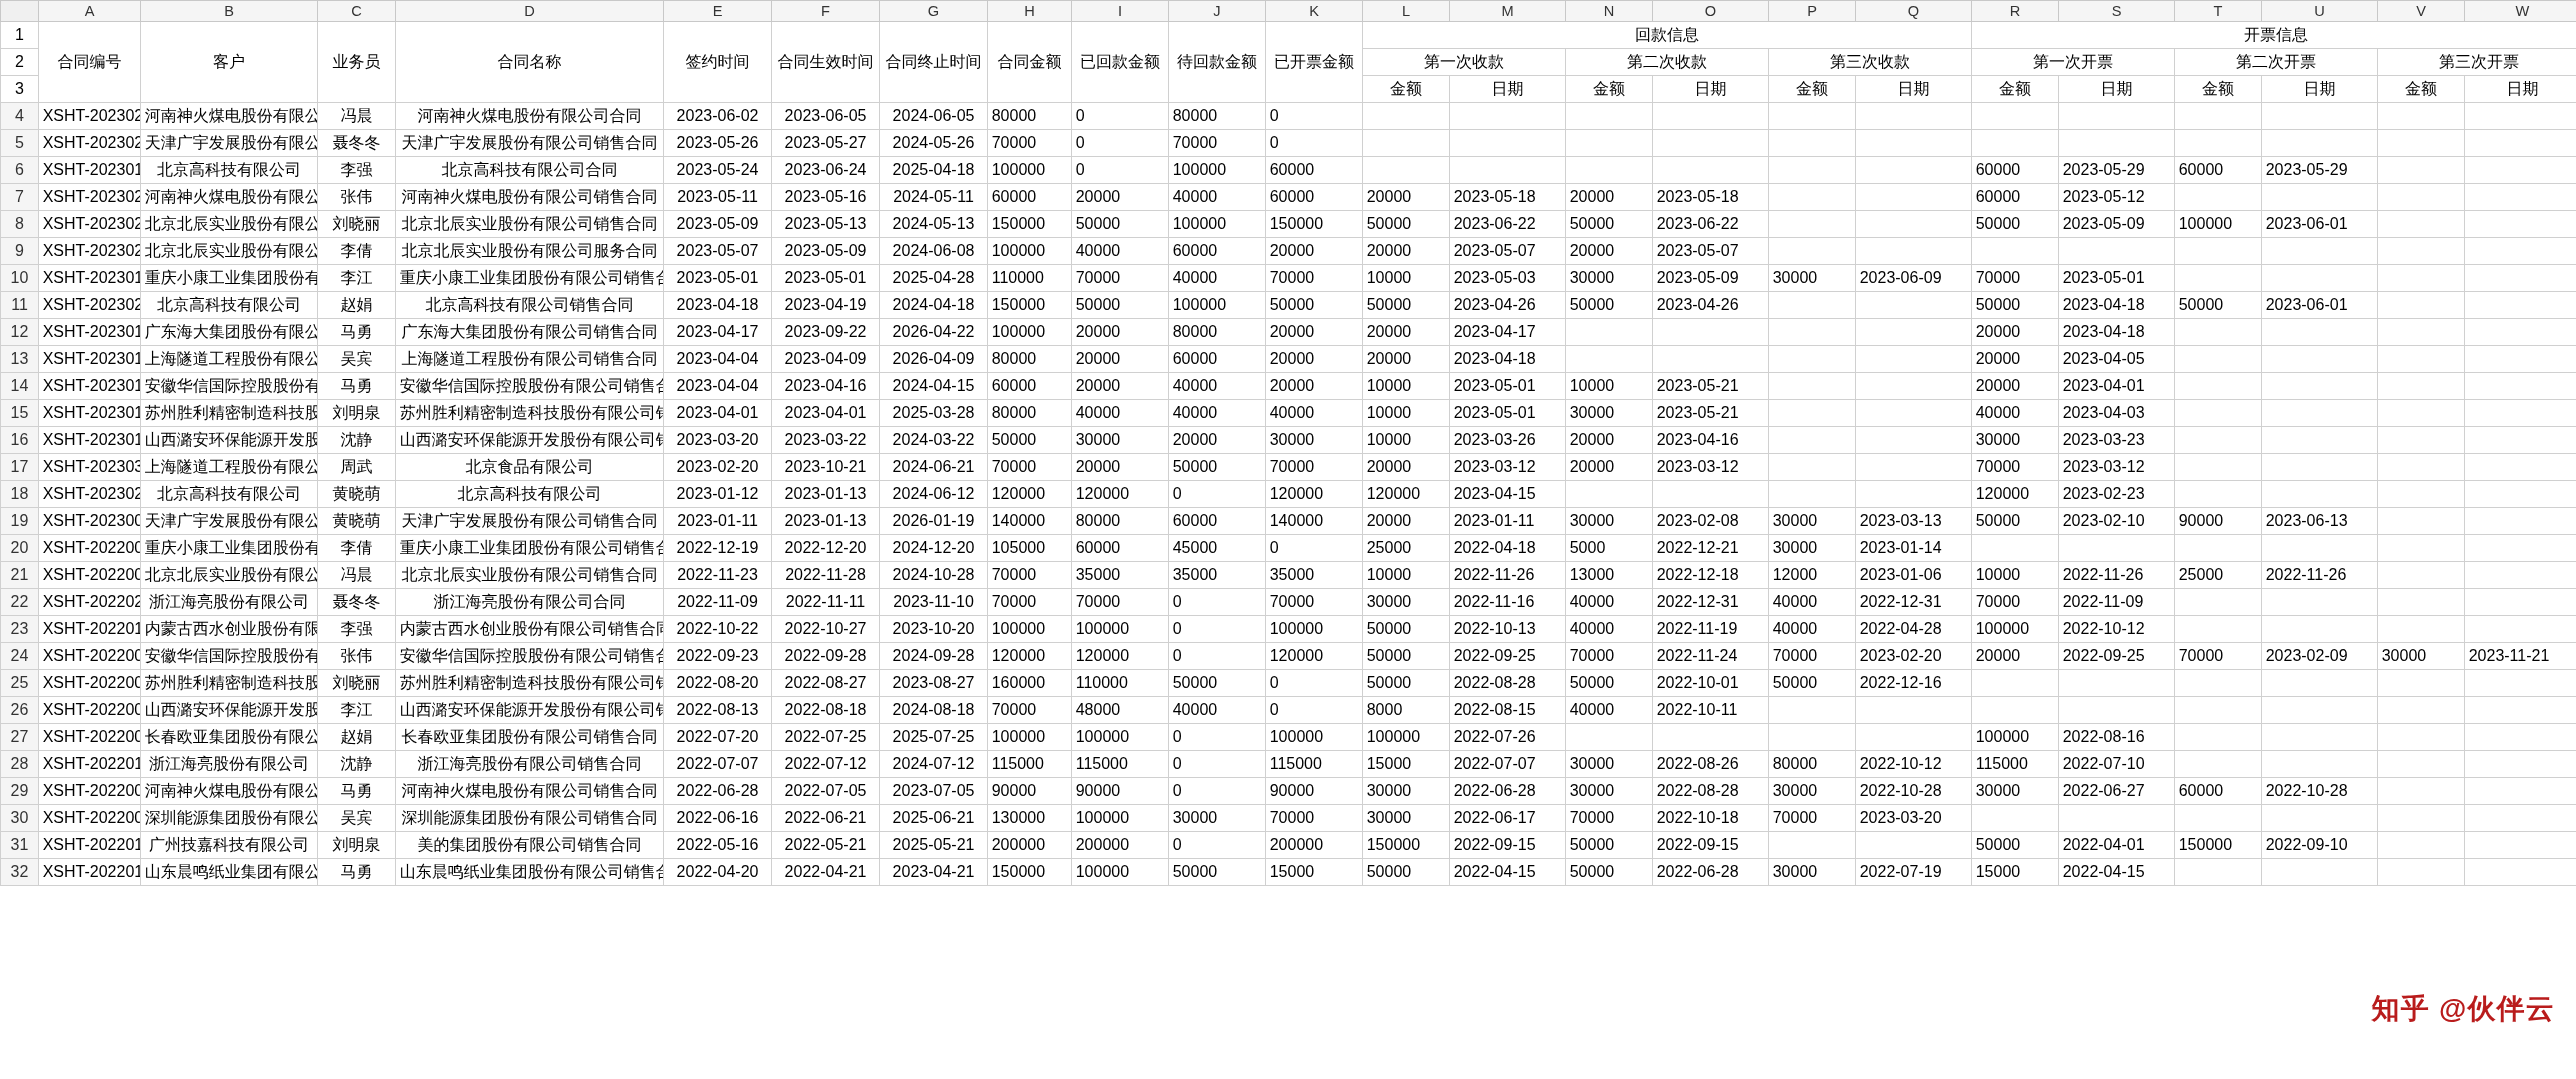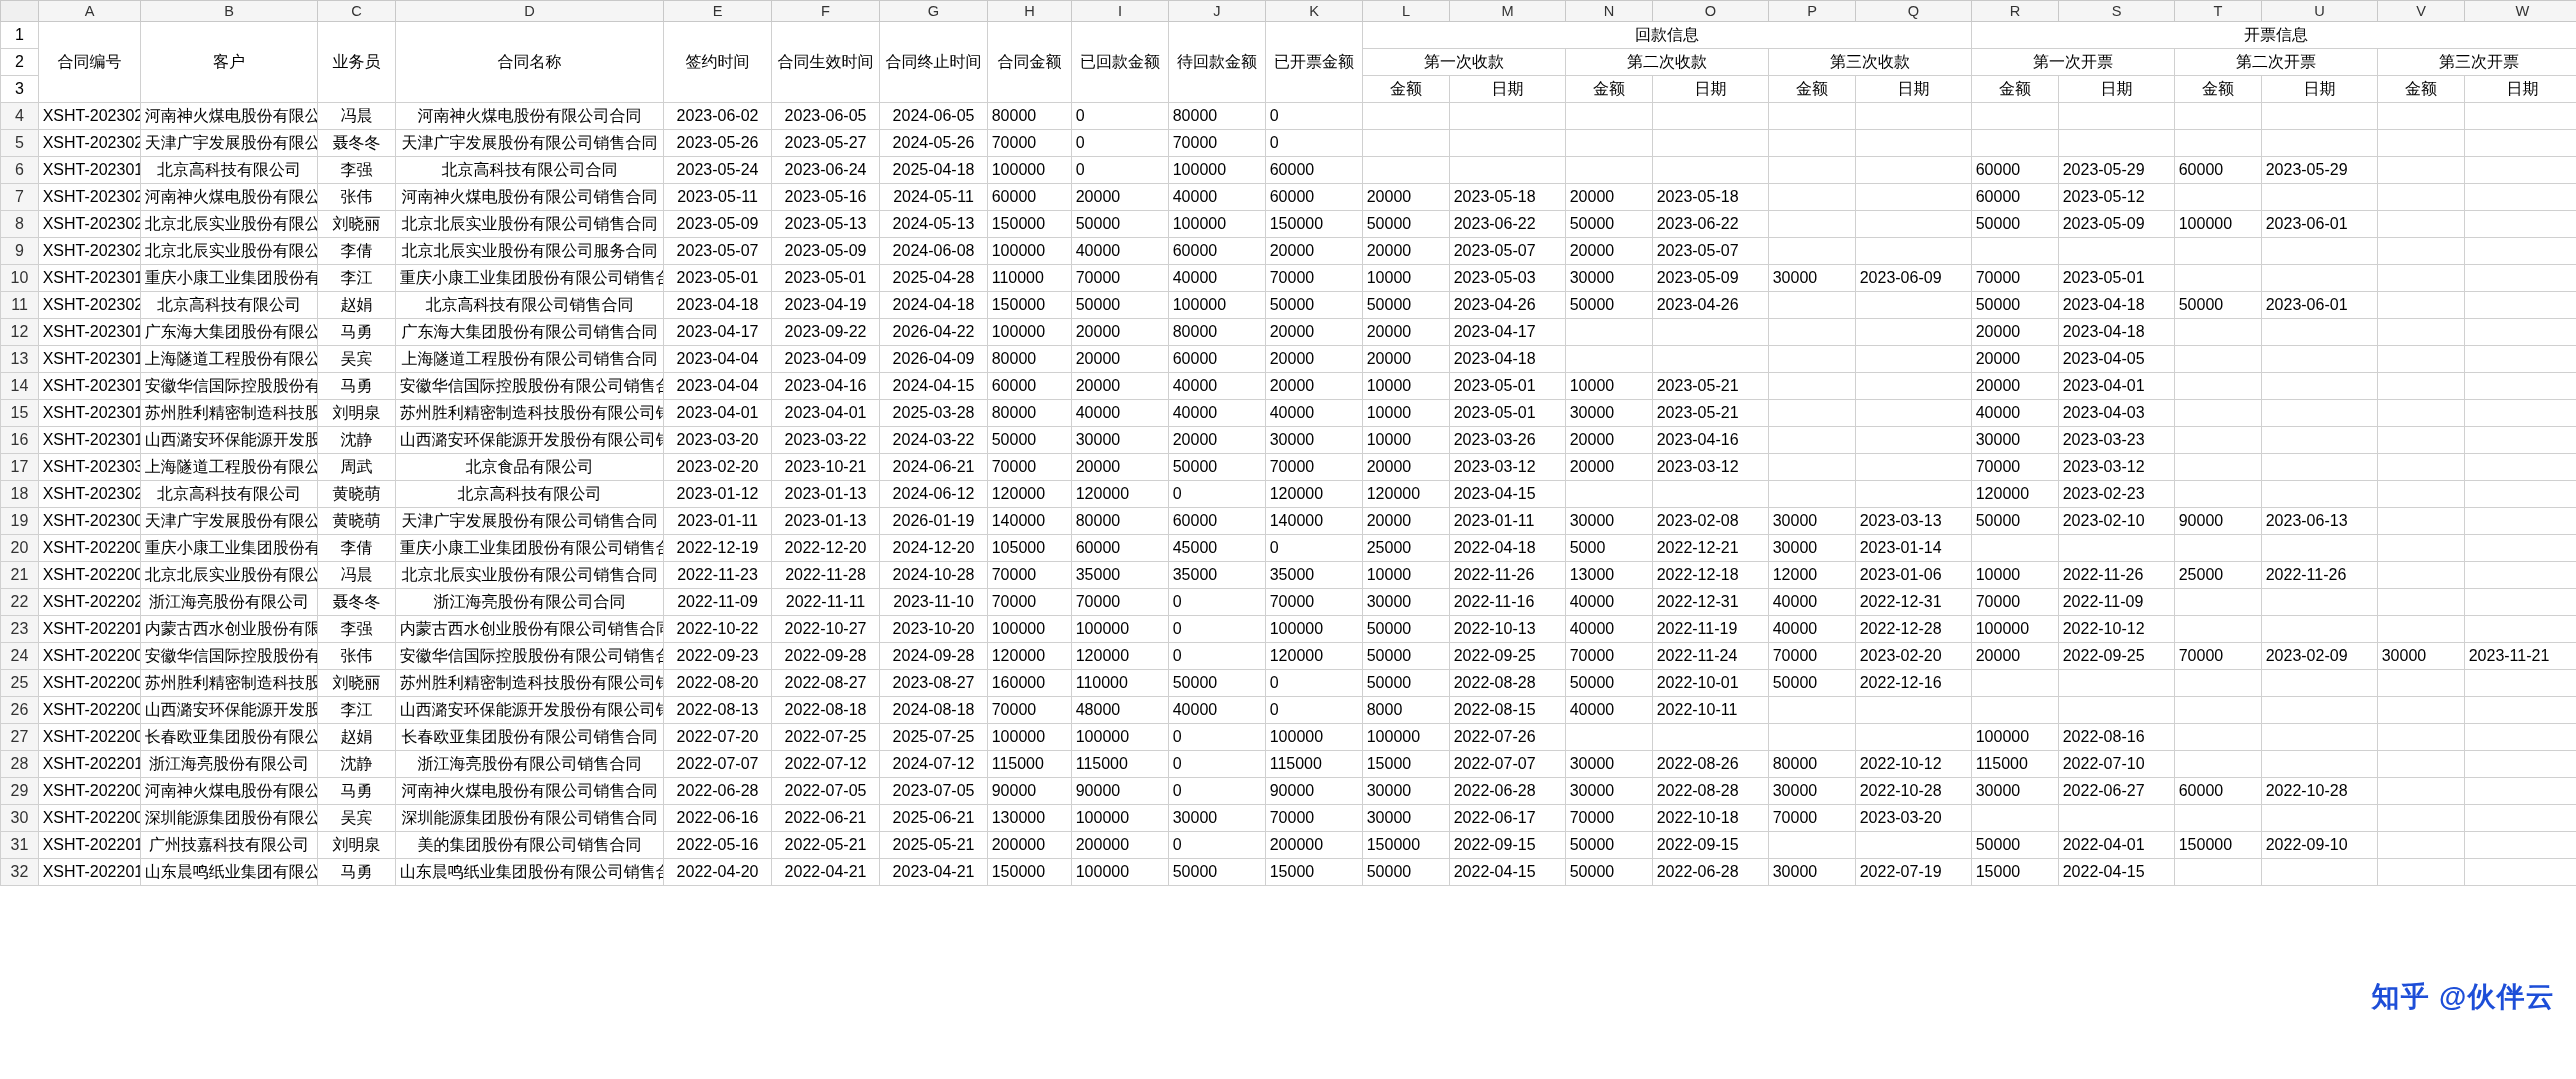--- a/index.html
+++ b/index.html
@@ -62,23 +62,23 @@
     text-align: center;
     vertical-align: middle;
     background: #ffffff;
     color: #000000;
   }
   td.cc { text-align: center; }
   td.ll { text-align: left; }
   .wm {
     position: absolute;
     right: 21px;
-    bottom: 64px;
+    bottom: 52px;
     font-size: 33px;
-    color: #1d4ed8;
+    color: #b91c1c;
     font-weight: bold;
     letter-spacing: 1.2px;
     pointer-events: none;
   }
   .wm .zh { font-size: 28px; }
 </style>
 </head>
 <body>
 
 <div id="sheet">
@@ -688,21 +688,21 @@
           <td class="cc">2023-10-20</td>
           <td class="ll">100000</td>
           <td class="ll">100000</td>
           <td class="ll">0</td>
           <td class="ll">100000</td>
           <td class="ll">50000</td>
           <td class="ll">2022-10-13</td>
           <td class="ll">40000</td>
           <td class="ll">2022-11-19</td>
           <td class="ll">40000</td>
-          <td class="ll">2022-12-28</td>
+          <td class="ll">2022-04-28</td>
           <td class="ll">100000</td>
           <td class="ll">2022-10-12</td>
           <td class="ll"></td>
           <td class="ll"></td>
           <td class="ll"></td>
           <td class="ll"></td>
         </tr>
         <tr>
           <td class="rownum">24</td>
           <td class="cc">XSHT-2022006</td>

